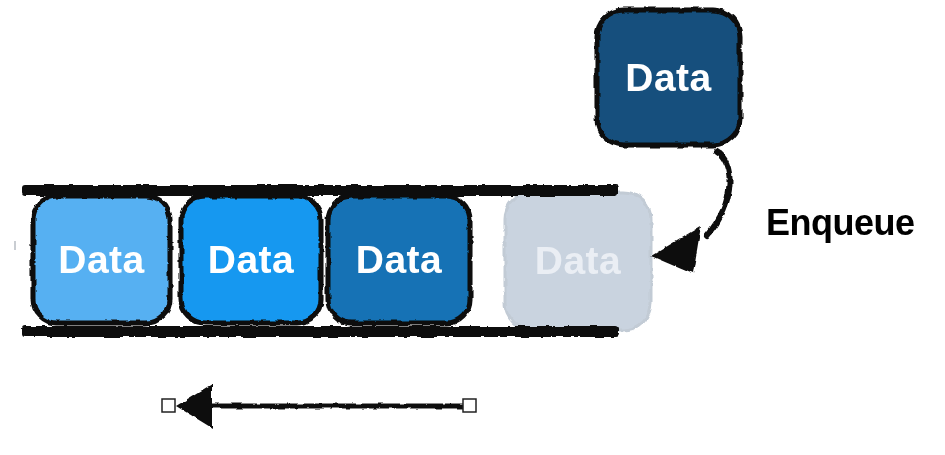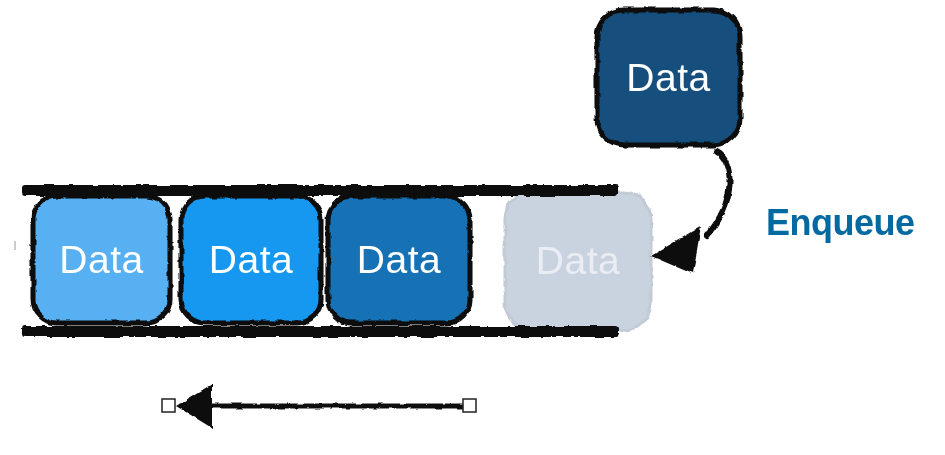--- a/index.html
+++ b/index.html
@@ -7,21 +7,21 @@
     position:relative;
     width:945px;height:455px;
     background:#ffffff;
     font-family:"Liberation Sans", sans-serif;
     overflow:hidden;
   }
   .layer{position:absolute;left:0;top:0;width:945px;height:455px;}
   .slot-label{
     position:absolute;
     display:flex;align-items:center;justify-content:center;
-    font-size:39px;font-weight:400;letter-spacing:0.5px;
+    font-size:39px;font-weight:700;letter-spacing:0.5px;
     user-select:none;
   }
   .slot1{left:33px;top:196px;width:137px;height:127px;}
   .slot2{left:181px;top:196px;width:140px;height:127px;}
   .slot3{left:328px;top:196px;width:142px;height:127px;}
   .slot4{left:505px;top:192px;width:146px;height:138px;}
   .incoming{left:597px;top:10px;width:143px;height:135px;}
   .op-label{
     position:absolute;left:766px;top:202px;
     font-size:36px;font-weight:700;letter-spacing:-0.5px;
@@ -74,14 +74,14 @@
   <div class="slot-label slot1" style="color: rgb(255, 255, 255);">Data</div>
 
   <div class="slot-label slot2" style="color: rgb(255, 255, 255);">Data</div>
 
   <div class="slot-label slot3" style="color: rgb(255, 255, 255);">Data</div>
 
   <div class="slot-label slot4" style="color: rgb(234, 238, 244);">Data</div>
 
   <div class="slot-label incoming" style="color: rgb(255, 255, 255);">Data</div>
 
-  <div class="op-label" style="color: #0369a1;">Enqueue</div>
+  <div class="op-label" style="color: #000000;">Enqueue</div>
 </div>
 
 </body></html>

